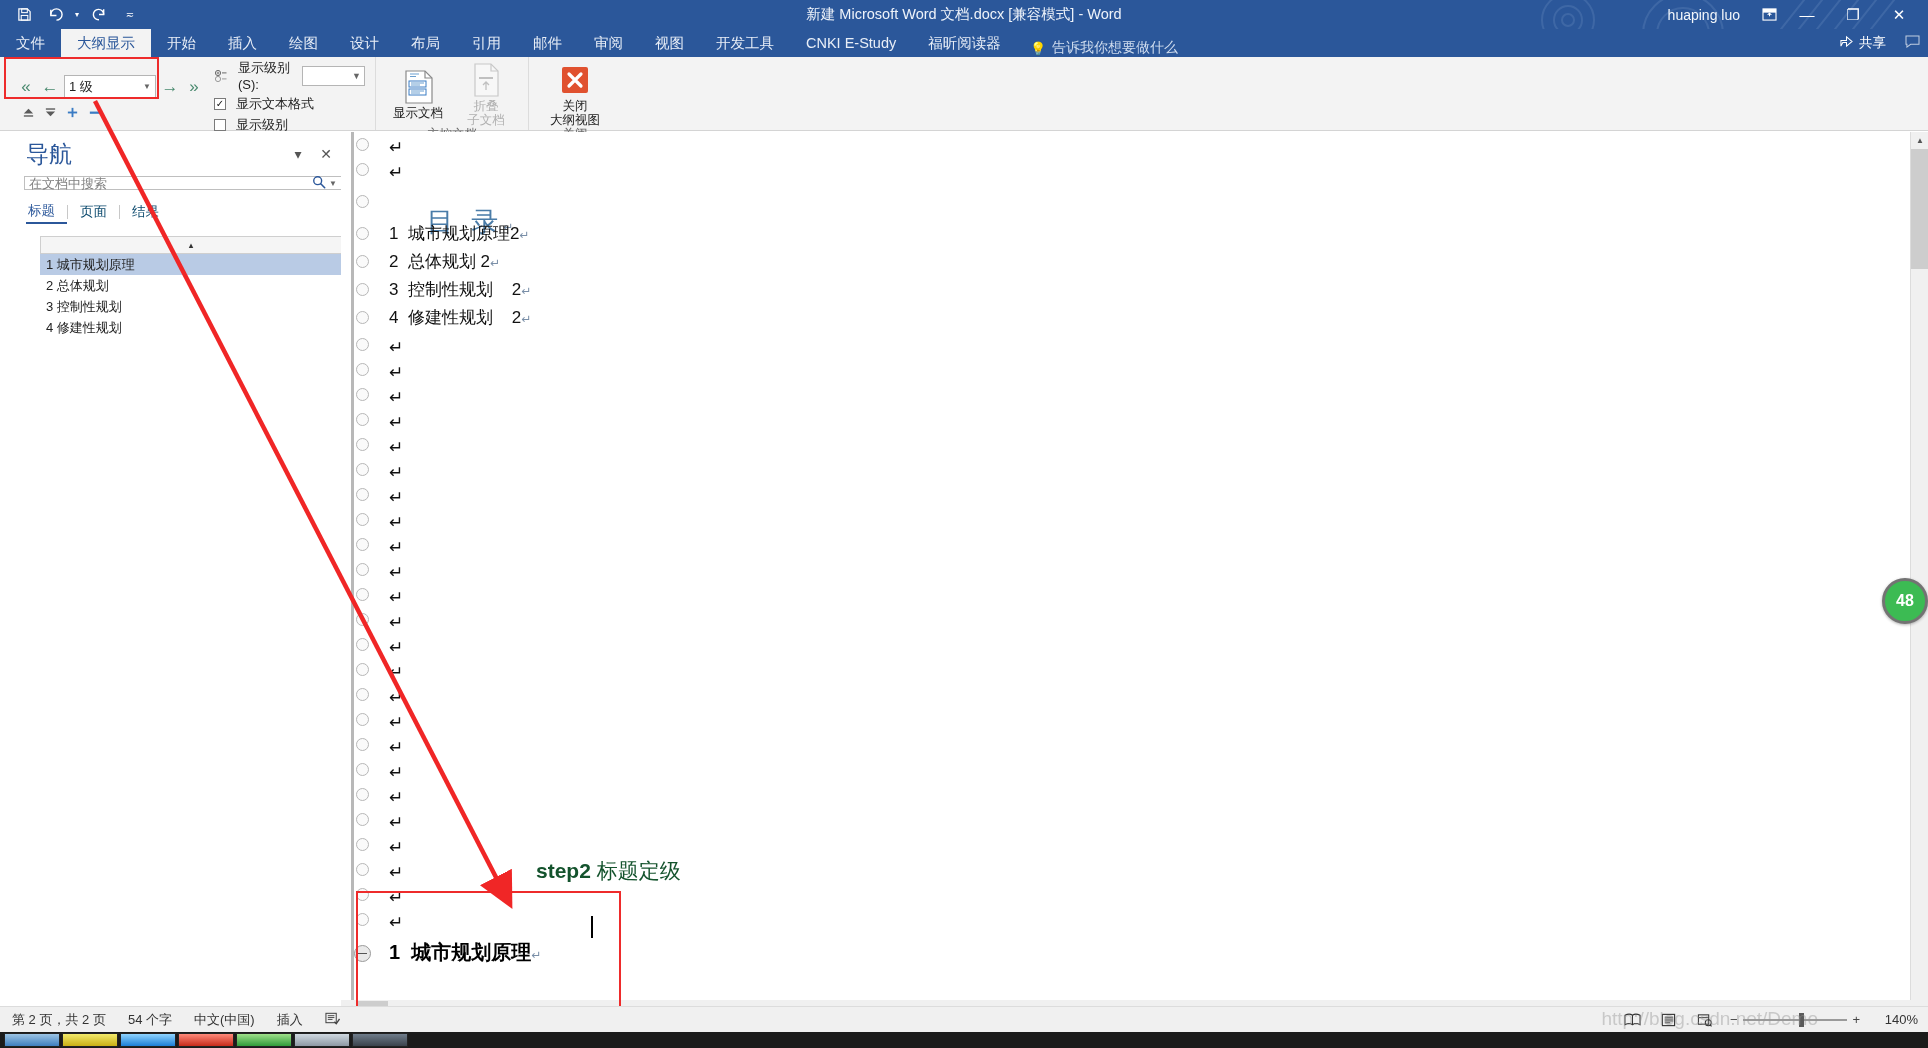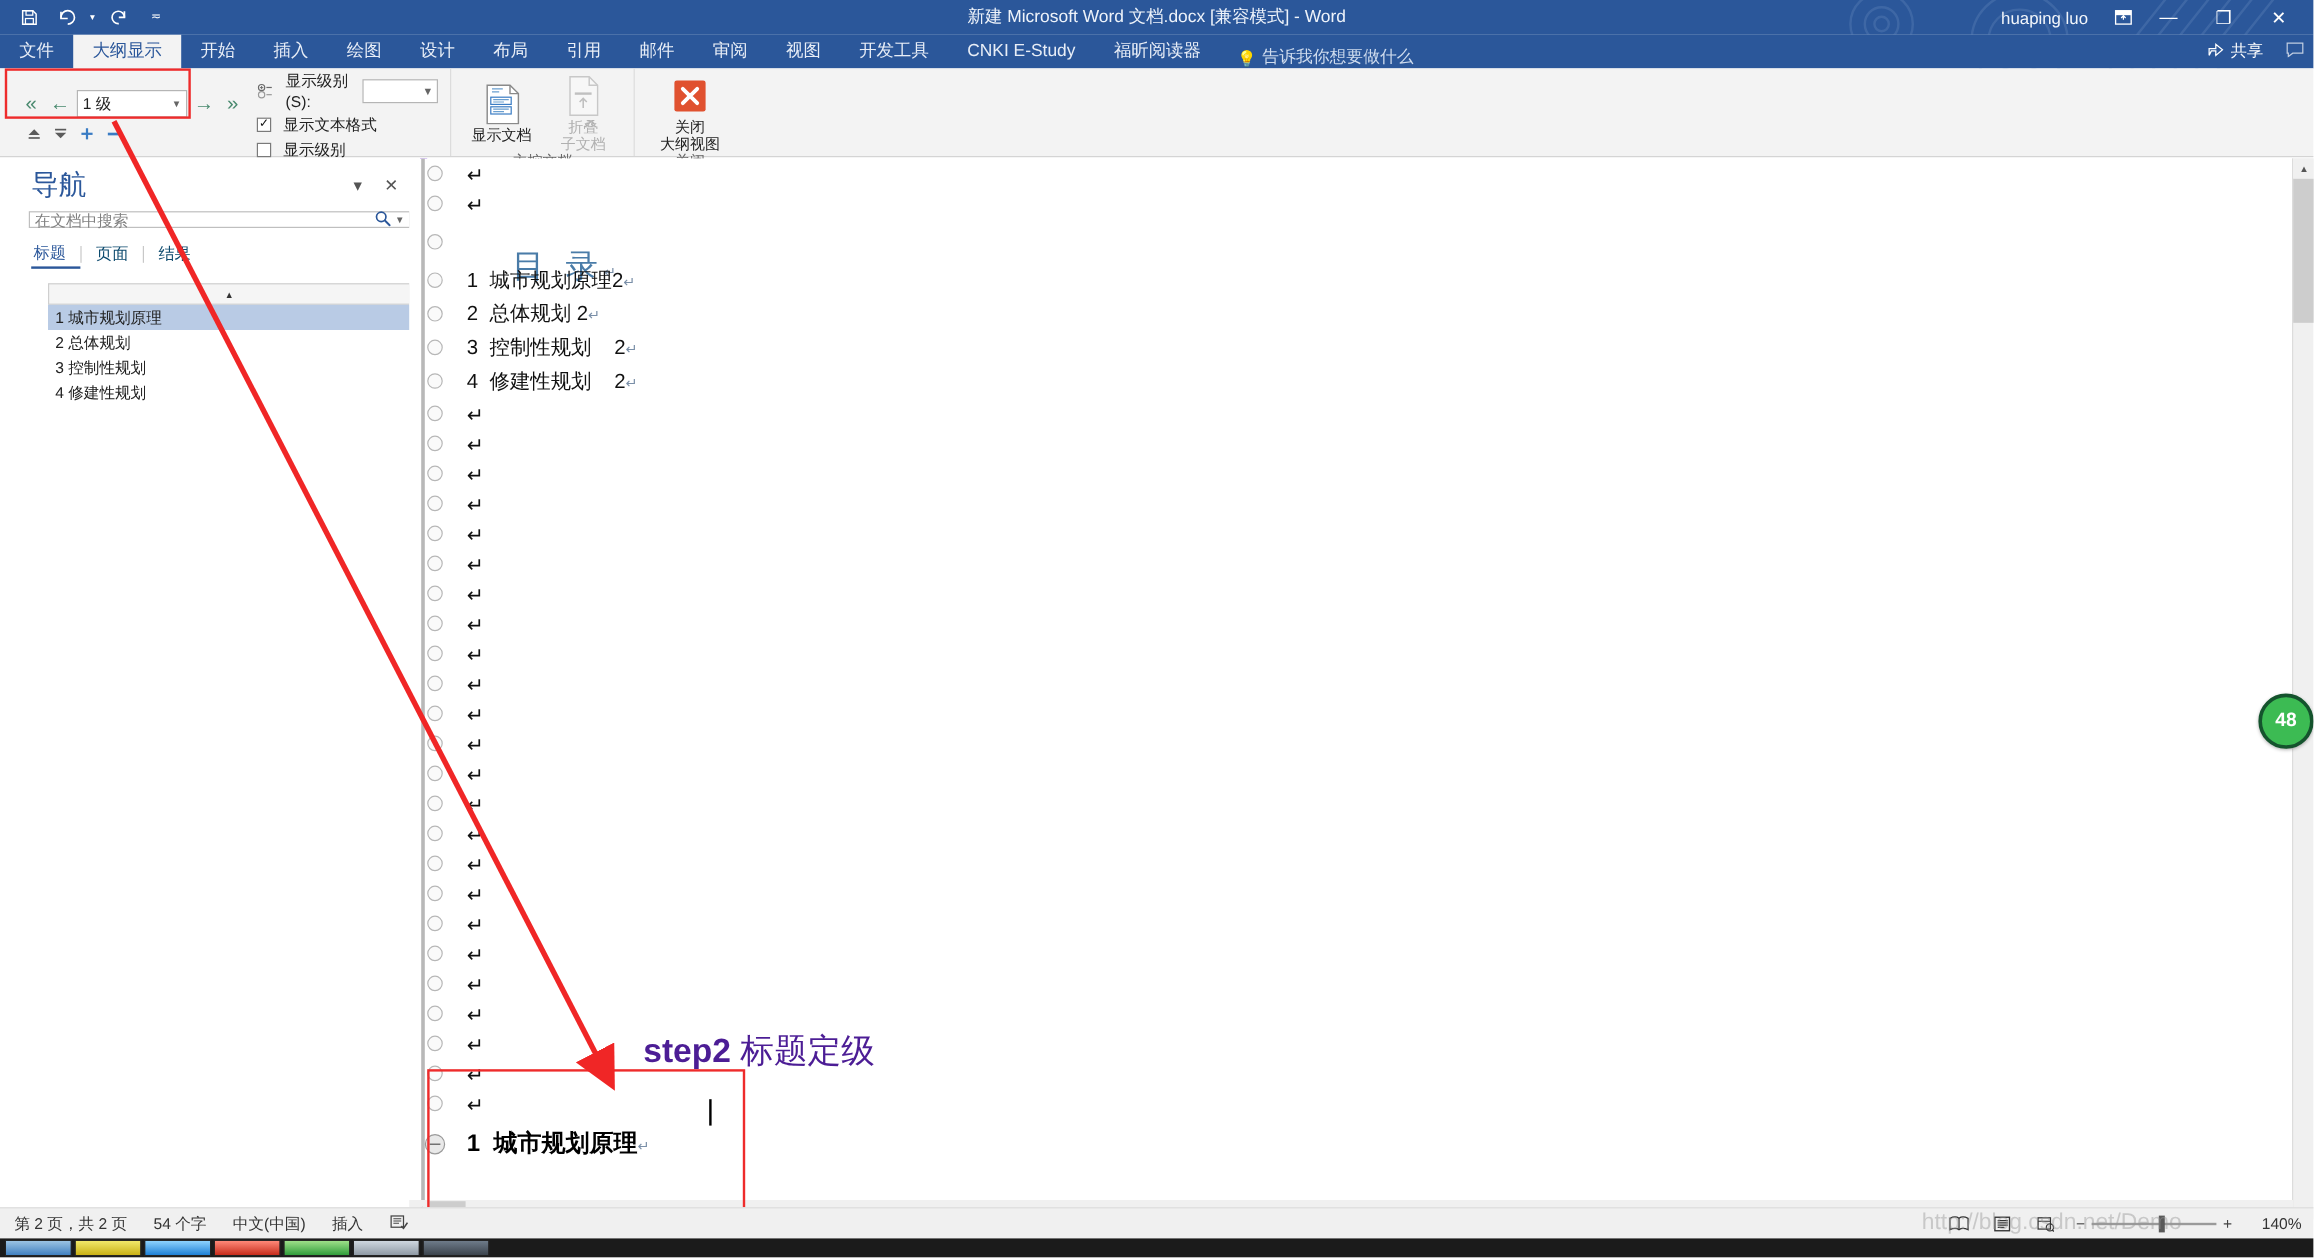--- a/index.html
+++ b/index.html
@@ -154,21 +154,21 @@
   .redbox1 {
     position: absolute; left: 4px; top: 57px; width: 155px; height: 42px;
     border: 2.5px solid #ee2b2b; pointer-events:none;
   }
   .redbox2 {
     position: absolute; left: 356px; top: 891px; width: 265px; height: 120px;
     border: 2.5px solid #ee2b2b; pointer-events:none;
   }
   .ann-text {
     position: absolute; left: 536px; top: 857px;
-    font-size: 28px; color: #4c1d95; white-space: nowrap;
+    font-size: 21px; color: #14532d; white-space: nowrap;
   }
   .ann-text .bold-en { font-weight: bold; }
   .arrow-svg { position:absolute; left:0; top:0; width:1928px; height:1048px; pointer-events:none; }
 
   
   .vscroll { position:absolute; right:0; top:132px; width: 18px; height: 884px; background:#f0f0f0; border-left:1px solid #dcdcdc; }
   .vs-up, .vs-dn { width:18px; height:17px; display:flex;align-items:center;justify-content:center; font-size:8px; color:#555; background:#f0f0f0;}
   .vs-thumb { position:absolute; top:17px; left:0; width:18px; height:120px; background:#cdcdcd; }
   .hscroll { position:absolute; left:341px; bottom:32px; width:1570px; height:16px; background:#f0f0f0; display:flex; align-items:center; }
   .hs-left,.hs-right { width:16px;height:16px;display:flex;align-items:center;justify-content:center;font-size:8px;color:#555; }
@@ -201,21 +201,21 @@
   .tb-item.b { background: linear-gradient(#f2e96b,#c9b015); }
   .tb-item.c { background: linear-gradient(#8fd4ff,#1c7fd6); }
   .tb-item.d { background: linear-gradient(#ff8a7a,#c62b1b); }
   .tb-item.e { background: linear-gradient(#9fe08a,#2f9c3a); }
   .tb-item.f { background: linear-gradient(#cfd8e0,#8e99a4); }
 
   
   .badge48 {
     position:absolute; right: 0px; top: 578px;
     width: 46px; height: 46px; border-radius: 50%;
-    background: #3cbb53; border: 3px solid #14532d;
+    background: #3cbb53; border: 3px solid #737373;
     display:flex; align-items:center; justify-content:center;
     color:#fff; font-size:16px; font-weight:bold;
     box-shadow: 0 1px 3px rgba(0,0,0,.3);
   }
   .doc-bg-right { position:absolute; left:1902px; top:132px; width:26px; height:884px; background:#ffffff; }
 </style>
 </head>
 <body>
 
 <div id="app">

